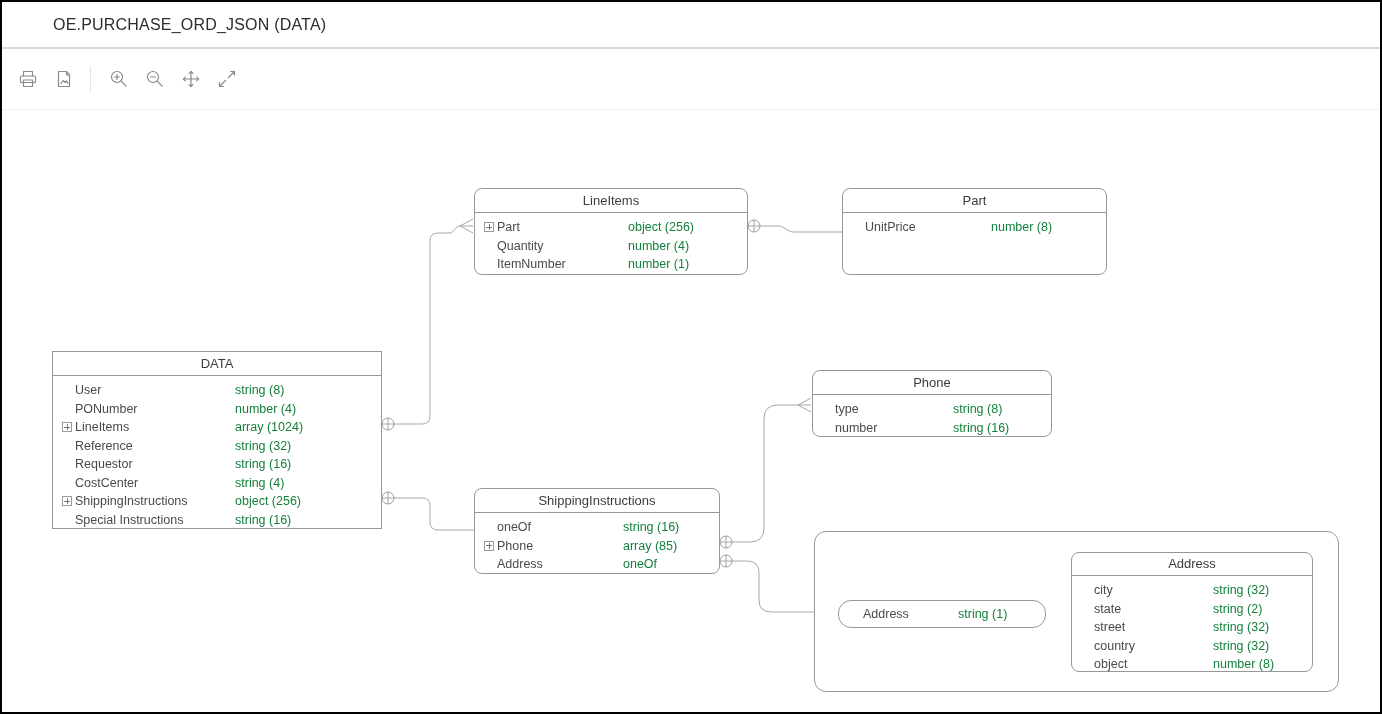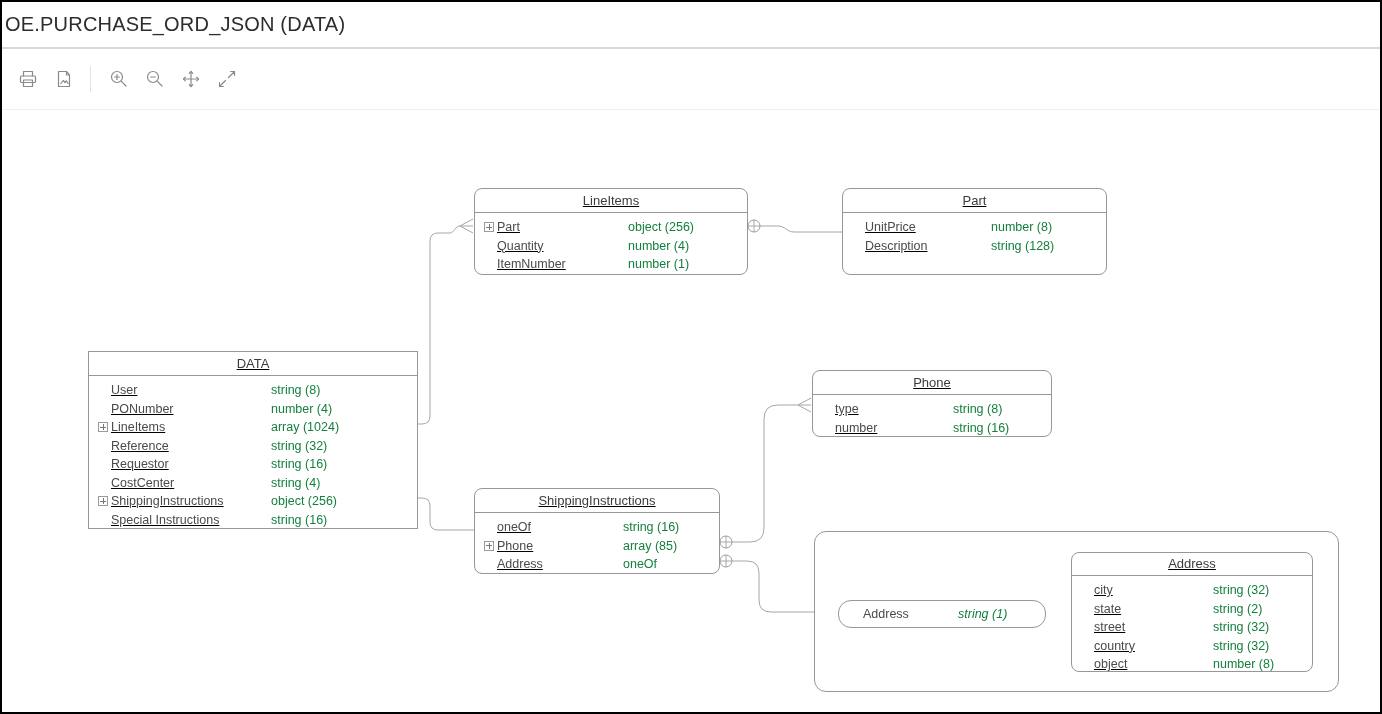--- a/index.html
+++ b/index.html
@@ -2,36 +2,36 @@
 <html><head>
 <meta charset="utf-8">
 <style>
   * { margin:0; padding:0; box-sizing:border-box; }
   html,body { background:#fff; }
   body { font-family:"Liberation Sans", sans-serif; }
   .frame { position:relative; width:1382px; height:714px; border:2px solid #000; background:#fff; overflow:hidden; }
 
   
   .titlebar { height:47px; border-bottom:2px solid #d8d8d8; display:flex; align-items:center; padding-left:3px; }
-  .titlebar .title { font-size:20px; color:#2d2d2d; letter-spacing:.2px; }
+  .titlebar .title { font-size:16px; color:#2d2d2d; letter-spacing:.2px;margin-left:48px; }
 
   
   .toolbar { height:61px; border-bottom:1px solid #f0f0f0; display:flex; align-items:center; padding-left:8px; }
   .tbtn { width:20px; height:20px; margin:0 8px; background:none; border:none; cursor:pointer; padding:0; display:inline-flex; align-items:center; justify-content:center; }
   .tbtn svg { width:20px; height:20px; stroke:#8a8a8a; fill:none; stroke-width:1.2; stroke-linecap:round; stroke-linejoin:round; }
   .tsep { width:1px; height:26px; background:#e3e3e3; margin:0 10px 0 8px; }
 
   
   .canvas { position:relative; width:1378px; height:600px; background:#fff; overflow:hidden; }
   .wires { position:absolute; left:0; top:0; }
   .wires path, .wires line { stroke:#a6a6a6; stroke-width:1; fill:none; }
   .wires circle { stroke:#9a9a9a; stroke-width:1; fill:#fff; }
 
   
-  .entity { position:absolute; background:#fff; border:1px solid #979797; border-radius:8px;text-decoration:underline; }
+  .entity { position:absolute; background:#fff; border:1px solid #979797; border-radius:8px; }
   .entity.square { border-radius:0; }
   .etitle { height:24px; line-height:23px; text-align:center; border-bottom:1px solid #979797; font-size:13px; color:#3c3c3c; }
   .erows { padding-top:5px; }
   .row { position:relative; height:18.5px; line-height:18.5px; padding-left:22px; font-size:12.5px; white-space:nowrap; }
   .fname { color:#4a4a4a; }
   .ftype { position:absolute; left:var(--tc,150px); top:0; color:#15803d; }
   .expand { position:absolute; left:9px; top:50%; transform:translateY(-50%); width:10px; height:10px; border:1px solid #9a9a9a; background:#fff; }
   .expand::before { content:""; position:absolute; left:1px; right:1px; top:50%; margin-top:-0.5px; height:1px; background:#767676; }
   .expand::after  { content:""; position:absolute; top:1px; bottom:1px; left:50%; margin-left:-0.5px; width:1px; background:#767676; }
 
@@ -127,21 +127,21 @@
 
       <g>
         <path d="M730 451 H745 Q757 451 757 463 V490 Q757 502 769 502 H812"></path>
         <circle cx="724" cy="451" r="6"></circle>
         <path d="M718 451 H730 M724 445 V457"></path>
       </g>
     </svg>
 
     <div class="container-box" style="left:812px; top:421px; width:525px; height:161px;"></div>
 
-    <div class="entity square" style="left:50px; top:241px; width:330px; height:178px;margin-left:36px; --tc:182px;">
+    <div class="entity square" style="left:50px; top:241px; width:330px; height:178px; --tc:182px;">
       <div class="etitle">DATA</div>
       <div class="erows">
         <div class="row">
           <span class="fname">User</span>
           <span class="ftype">string (8)</span>
         </div>
         <div class="row">
           <span class="fname">PONumber</span>
           <span class="ftype">number (4)</span>
         </div>
@@ -192,24 +192,20 @@
         </div>
       </div>
     </div>
 
     <div class="entity" style="left:840px; top:78px; width:265px; height:87px; --tc:148px;">
       <div class="etitle">Part</div>
       <div class="erows">
         <div class="row">
           <span class="fname">UnitPrice</span>
           <span class="ftype">number (8)</span>
-        </div>
-        <div class="row">
-          <span class="fname">Description</span>
-          <span class="ftype">string (128)</span>
         </div>
       </div>
     </div>
 
     <div class="entity" style="left:810px; top:260px; width:240px; height:67px; --tc:140px;">
       <div class="etitle">Phone</div>
       <div class="erows">
         <div class="row">
           <span class="fname">type</span>
           <span class="ftype">string (8)</span>
@@ -236,21 +232,21 @@
         <div class="row">
           <span class="fname">Address</span>
           <span class="ftype">oneOf</span>
         </div>
       </div>
     </div>
 
     <div class="pill" style="left:836px; top:490px; width:208px; height:28px; --tc:119px;">
       <div class="row" style="padding-left:24px;">
         <span class="fname">Address</span>
-        <span class="ftype" style="top:50%; transform:translateY(-50%);font-style:italic;">string (1)</span>
+        <span class="ftype" style="top:50%; transform:translateY(-50%);">string (1)</span>
       </div>
     </div>
 
     <div class="entity" style="left:1069px; top:442px; width:242px; height:120px; --tc:141px;">
       <div class="etitle" style="height:23px; line-height:22px;">Address</div>
       <div class="erows">
         <div class="row">
           <span class="fname">city</span>
           <span class="ftype">string (32)</span>
         </div>

